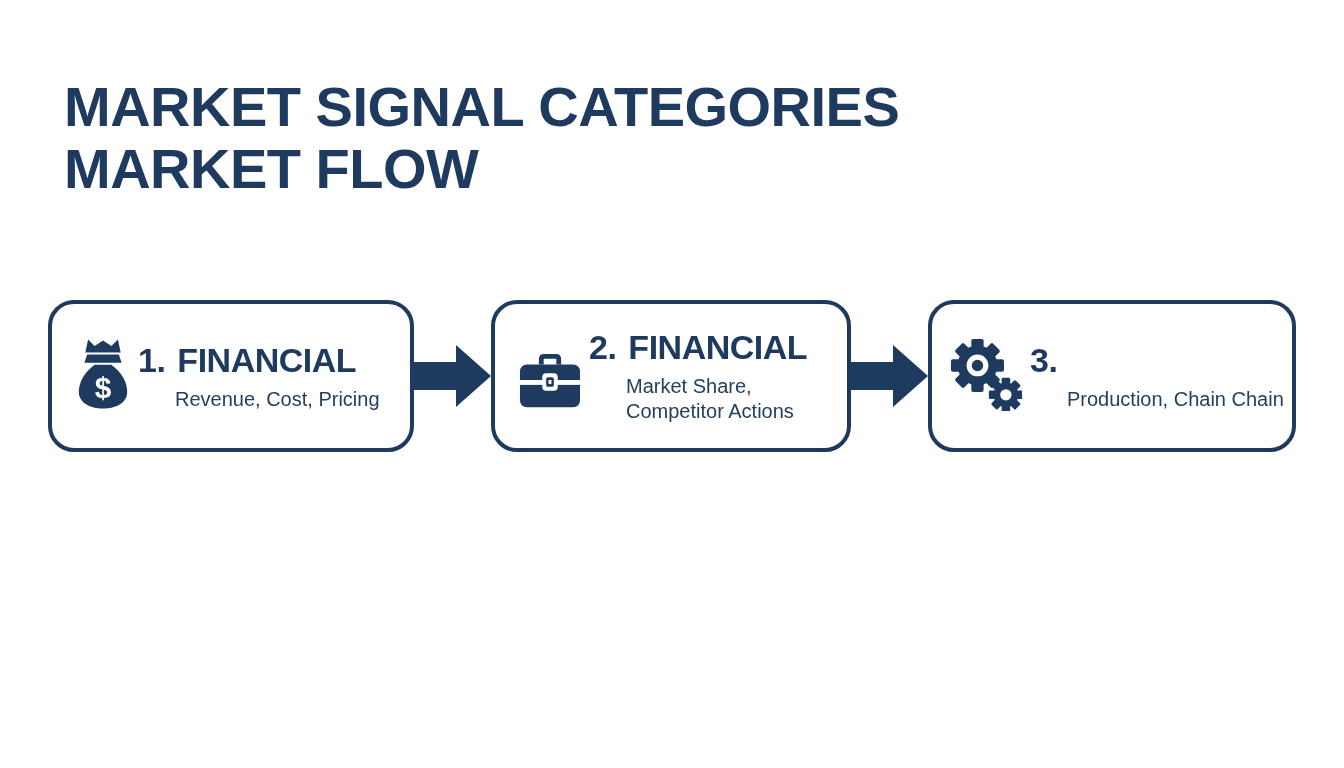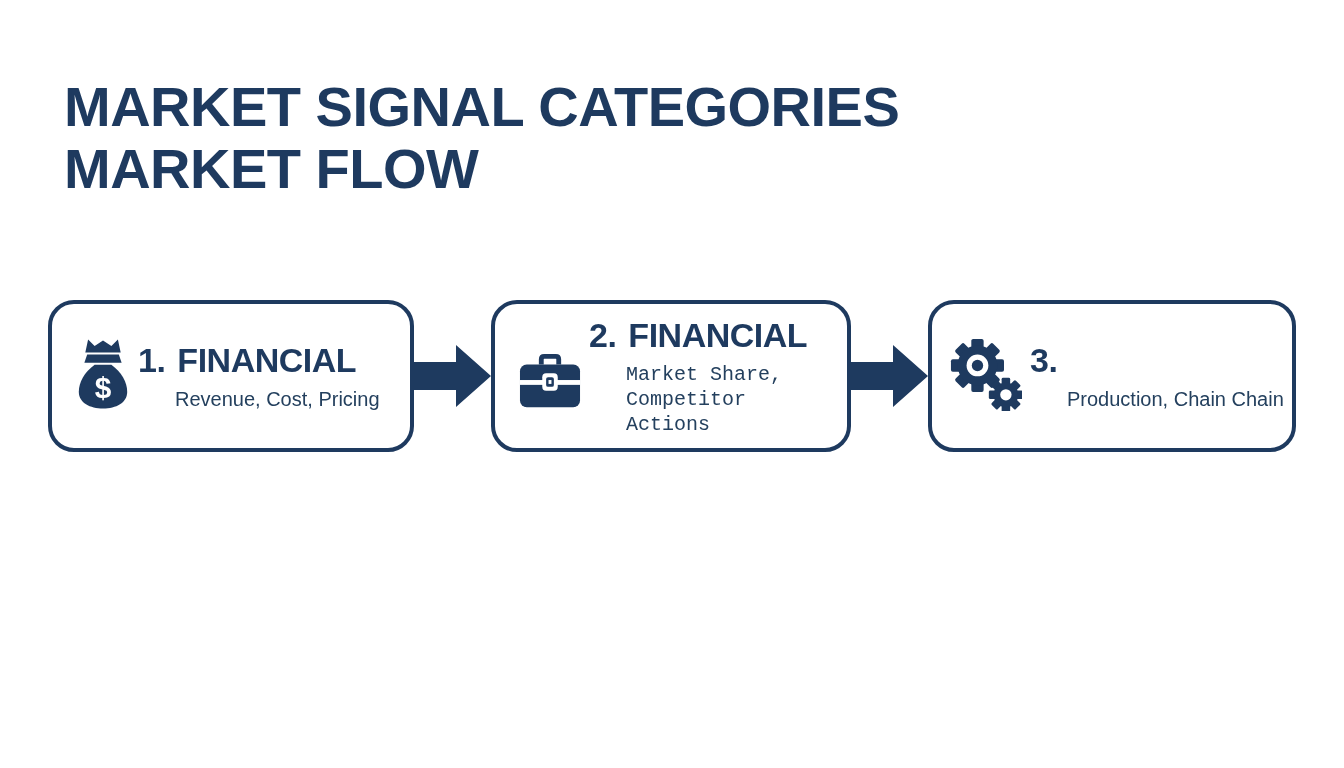--- a/index.html
+++ b/index.html
@@ -66,21 +66,21 @@
     white-space: nowrap;
   }
   .step-num { margin-right: 12px; }
   .step-desc {
     margin-left: 37px;
     margin-top: 7px;
     color: #24405e;
     font-size: 20px;
     line-height: 1.25;
   }
-  .step-2 .step-desc { max-width: 236px; font-family: Liberation Mono, monospace; }
+  .step-2 .step-desc { max-width: 236px; }
   svg .navy-fill { fill: var(--navy); }
   svg .navy-stroke { stroke: var(--navy); }
 </style>
 </head>
 <body>
 
 <div class="title">
   <div>MARKET SIGNAL CATEGORIES</div>
   <div>MARKET FLOW</div>
 </div>

